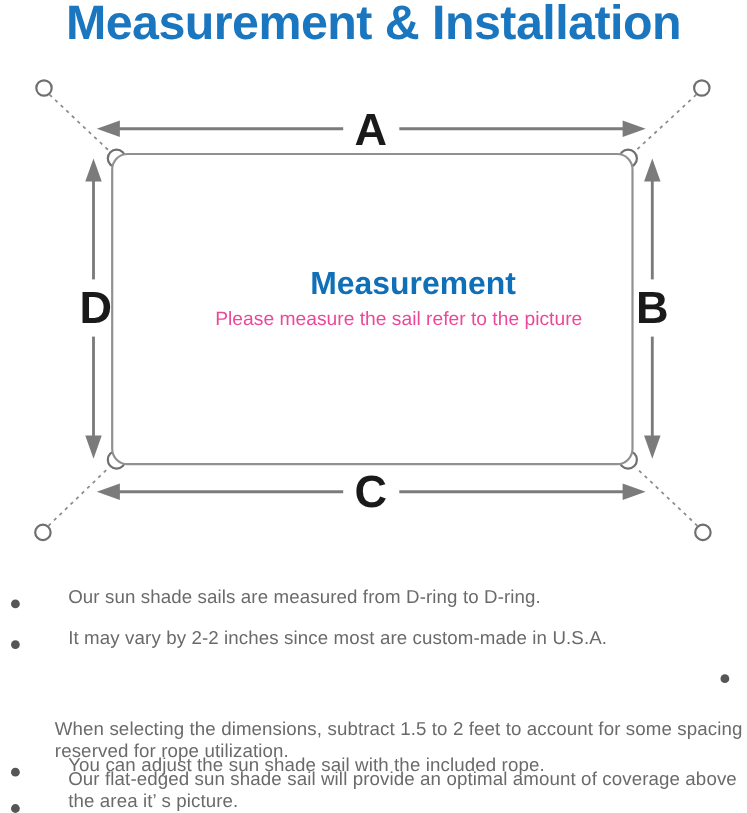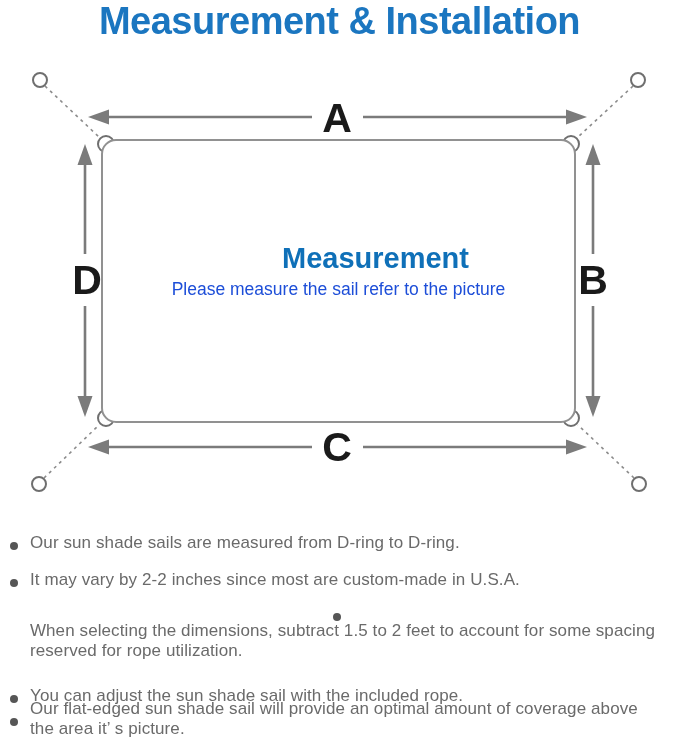--- a/index.html
+++ b/index.html
@@ -7,21 +7,21 @@
     width: 679px; height: 739px;
     background: #ffffff;
     overflow: hidden;
     font-family: "Liberation Sans", "DejaVu Sans", sans-serif;
   }
   .stage { position: relative; width: 679px; height: 739px; }
 
   .page-title {
     position: absolute; top: 0; left: 0; width: 679px;
     text-align: center;
-    font-size: 38px; font-weight: 700; letter-spacing: -0.5px;
+    font-size: 44px; font-weight: 700; letter-spacing: -0.5px;
     color: #1b76c0;
     line-height: 42px;
   }
 
   .diagram { position: absolute; top: 0; left: 0; }
 
   .dim-label {
     position: absolute;
     transform: translate(-50%, -50%);
     font-size: 41px; font-weight: 700; color: #1a1a1a;
@@ -34,27 +34,28 @@
 
   .center-heading {
     position: absolute; left: 102px; top: 242px; width: 547px;
     text-align: center;
     font-size: 29px; font-weight: 700; color: #0f70b8;
     line-height: 32px;
   }
   .center-subtitle {
     position: absolute; left: 102px; top: 279px; width: 473px;
     text-align: center;
-    font-size: 17.5px; font-weight: 400; color: #1d4ed8;
+    font-size: 17.5px; font-weight: 400; color: #ec4899;
     line-height: 20px;
+    padding-left: 24px;
   }
 
   .note-item {
     position: absolute; left: 10px; width: 665px;
-    display: flex; align-items: center;
+    display: flex; align-items: flex-end; gap: 32px;
   }
   .note-1 { top: 533px; }
   .note-2 { top: 570px; }
   .note-3 { top: 607px; flex-direction: column; }
   .note-4 { top: 686px; }
   .note-5 { top: 699px; }
   .bullet-dot {
     flex: 0 0 auto;
     width: 8px; height: 8px; border-radius: 50%;
     background: #565656;

